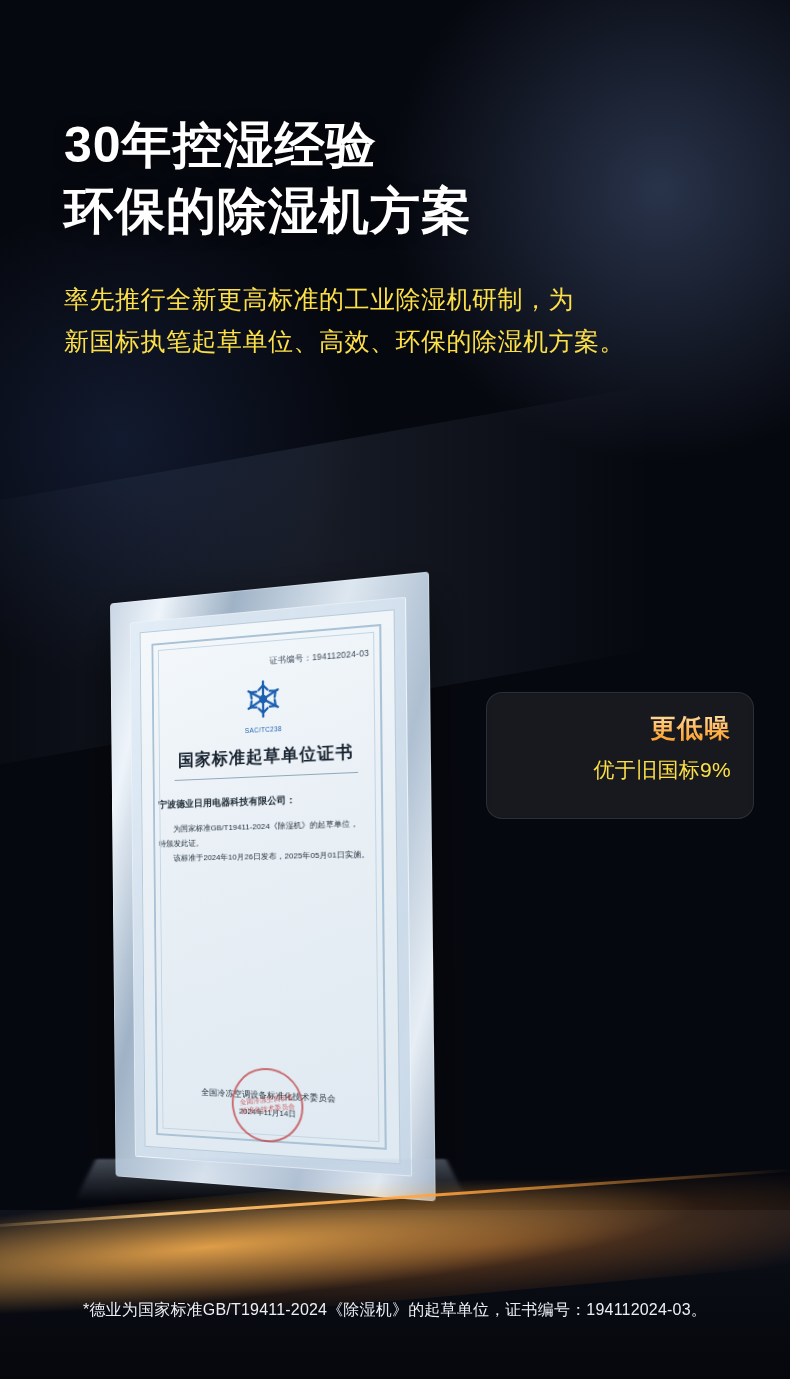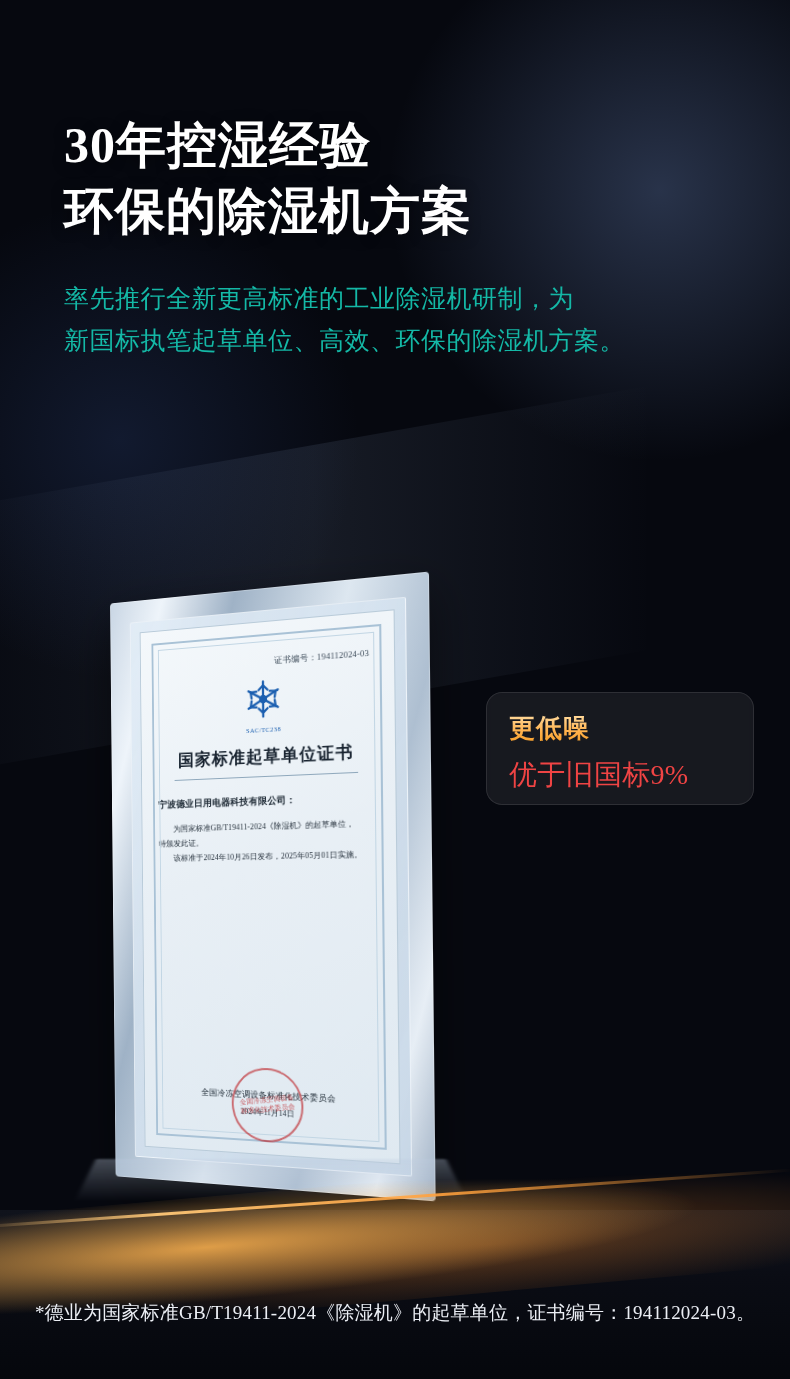--- a/index.html
+++ b/index.html
@@ -14,21 +14,20 @@
   .page {
     position: relative;
     width: 790px;
     height: 1379px;
     overflow: hidden;
     background:
       radial-gradient(circle at 88% 6%, rgba(70,95,150,0.55) 0%, rgba(20,30,58,0.0) 38%),
       radial-gradient(circle at 12% 52%, rgba(40,60,110,0.40) 0%, rgba(10,14,28,0.0) 45%),
       linear-gradient(170deg, #0d1navy 0%, #0b1022 0%, #111a33 28%, #141d36 48%, #0e1528 70%, #080c18 100%);
     color: #fff;
-    font-family: Liberation Serif, serif;
   }
   
   .sheen {
     position: absolute;
     top: -120px; right: -180px;
     width: 620px; height: 620px;
     background: radial-gradient(circle, rgba(120,150,210,0.30) 0%, rgba(120,150,210,0.0) 62%);
     pointer-events: none;
   }
   .sheen2 {
@@ -59,21 +58,21 @@
     line-height: 1.32;
     font-weight: bold;
     letter-spacing: 1px;
     color: #ffffff;
     text-shadow: 0 2px 14px rgba(0,0,0,0.45);
   }
   .sub {
     margin-top: 34px;
     font-size: 25px;
     line-height: 1.68;
-    color: #14b8a6;
+    color: #fde047;
     letter-spacing: 0.5px;
     font-weight: 400;
   }
 
   
   .award-wrap {
     position: absolute;
     left: 86px;
     top: 560px;
     width: 370px;
@@ -252,49 +251,50 @@
   .cards {
     position: absolute;
     left: 486px;
     top: 692px;
     width: 268px;
   }
   .card {
     background: rgba(255,255,255,0.07);
     border: 1px solid rgba(255,255,255,0.10);
     border-radius: 16px;
-    padding: 18px 22px 10px 22px;
+    padding: 18px 22px 34px 22px;
     box-sizing: border-box;
     margin-bottom: 30px;
     backdrop-filter: blur(3px);
+    text-align: right;
   }
   .card-title {
     font-size: 26px;
     font-weight: bold;
     letter-spacing: 1px;
     background: linear-gradient(180deg, #ffe3b0 0%, #ffb24d 58%, #f59b22 100%);
     -webkit-background-clip: text;
     background-clip: text;
     color: transparent;
   }
   .card-desc {
     margin-top: 10px;
-    font-size: 28px;
-    color: #ef4444;
+    font-size: 21px;
+    color: #fde047;
     letter-spacing: 0.3px;
   }
 
   
   .footnote {
     position: absolute;
     left: 0;
     top: 1300px;
     width: 790px;
     text-align: center;
-    font-size: 19px;
+    font-size: 16px;
     color: #eceff5;
     letter-spacing: 0.2px;
   }
 </style>
 </head>
 <body>
 
 <div class="page">
 
   <div class="sheen"></div>

